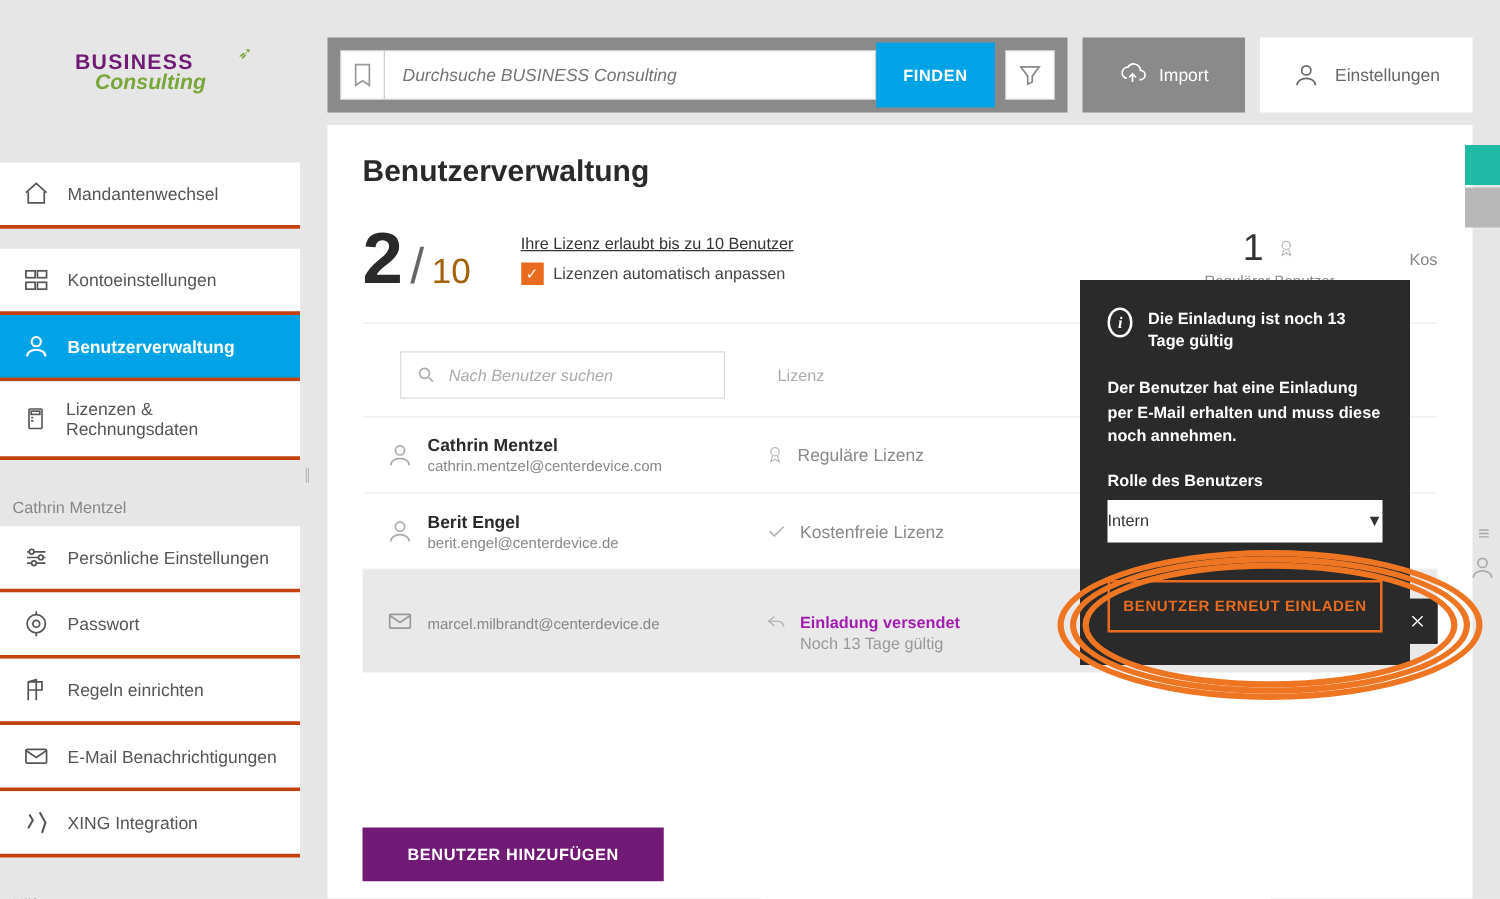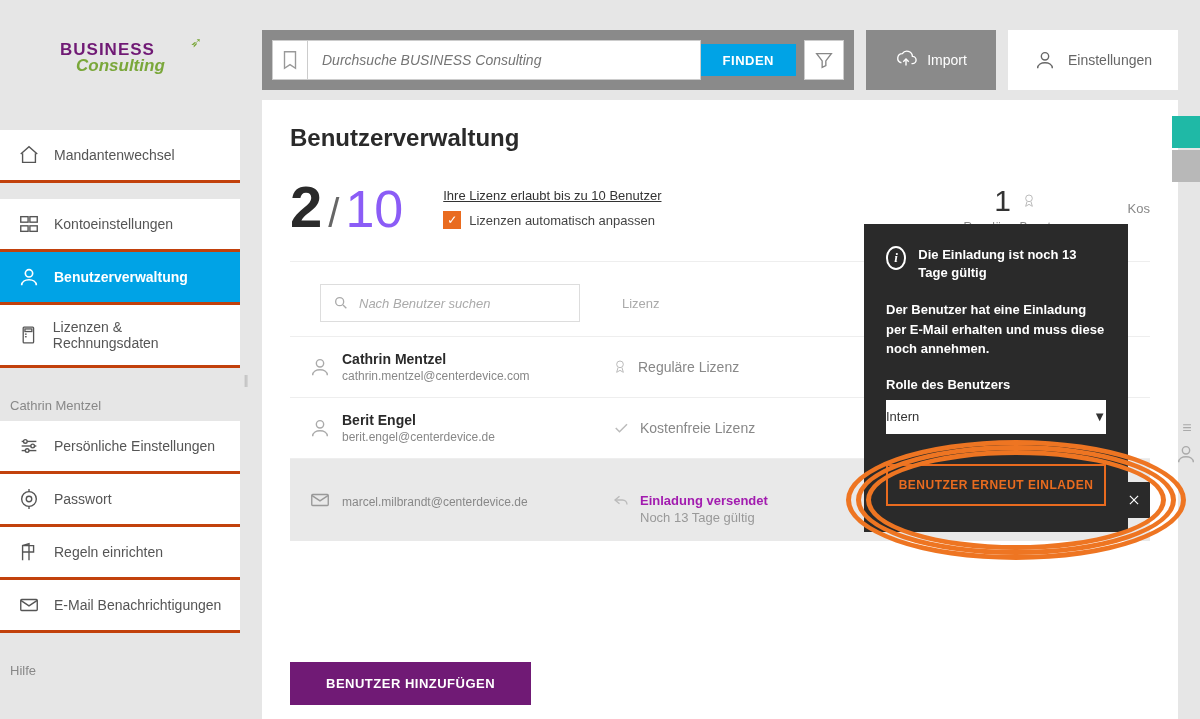--- a/index.html
+++ b/index.html
@@ -9,41 +9,41 @@
 .logo-area { position: absolute; left: 60px; top: 40px; width: 140px; }
 .logo-business { color: #701a75; font-weight: 700; font-size: 17px; letter-spacing: 1px; }
 .logo-consulting { color: #7aa73a; font-weight: 700; font-size: 17px; font-style: italic; margin-top: -4px; margin-left: 16px; }
 .logo-arrow { color: #7aa73a; position: absolute; top: -6px; right: -2px; font-size: 14px; }
 
 
 .topbar { position: absolute; left: 262px; top: 30px; right: 22px; height: 60px; display: flex; gap: 12px; }
 .search-block { flex: 1; background: #8a8a8a; display: flex; align-items: center; padding: 10px; }
 .bookmark-box { width: 36px; height: 40px; background: #fff; border: 1px solid #ccc; display: flex; align-items: center; justify-content: center; color: #999; }
 .search-input { flex: 1; height: 40px; border: 1px solid #ccc; border-left: none; padding: 0 14px; font-size: 14px; font-style: italic; color: #999; outline: none; }
-.find-btn { height: 32px; background: #00a3e6; color: #fff; border: none; padding: 0 22px; font-weight: 700; font-size: 13px; letter-spacing: 0.5px; cursor: pointer; }
+.find-btn { height: 52px; background: #00a3e6; color: #fff; border: none; padding: 0 22px; font-weight: 700; font-size: 13px; letter-spacing: 0.5px; cursor: pointer; }
 .filter-btn { width: 40px; height: 40px; background: #fff; border: 1px solid #ccc; margin-left: 8px; display: flex; align-items: center; justify-content: center; color: #888; cursor: pointer; }
 .import-block { width: 130px; background: #8a8a8a; display: flex; align-items: center; justify-content: center; gap: 10px; color: #fff; font-size: 14px; cursor: pointer; }
 .settings-block { width: 170px; background: #fff; display: flex; align-items: center; justify-content: center; gap: 12px; color: #666; font-size: 14px; cursor: pointer; }
 
 
 .sidebar { position: absolute; left: 0; top: 130px; width: 240px; }
 .side-card { background: #fff; display: flex; align-items: center; gap: 14px; padding: 14px 18px; border-bottom: 3px solid #c2410c; cursor: pointer; color: #555; font-size: 14px; }
 .side-card.active { background: #00a3e6; color: #fff; font-weight: 600; }
 .side-gap { height: 16px; }
 .side-label { color: #888; font-size: 13px; padding: 14px 10px 8px; }
 .side-handle { position: absolute; left: 240px; top: 360px; width: 12px; height: 40px; display: flex; align-items: center; justify-content: center; color: #aaa; font-size: 10px; }
 
 
 .main { position: absolute; left: 262px; right: 22px; top: 100px; bottom: 0; background: #fff; padding: 24px 28px 0; }
 .page-title { font-size: 24px; font-weight: 700; color: #2a2a2a; margin-bottom: 26px; }
 .lic-row { display: flex; align-items: center; gap: 40px; border-bottom: 1px solid #eee; padding-bottom: 22px; margin-bottom: 14px; }
 .lic-count { display: flex; align-items: baseline; gap: 6px; }
 .lic-big { font-size: 58px; font-weight: 700; color: #2a2a2a; line-height: 1; }
 .lic-slash { font-size: 40px; color: #666; }
-.lic-max { font-size: 52px; color: #8b5cf6; }
+.lic-max { font-size: 28px; color: #a16207; }
 .lic-text-block { font-size: 13px; color: #444; }
 .lic-link { text-decoration: underline; color: #333; }
 .lic-auto-row { display: flex; align-items: center; gap: 8px; margin-top: 8px; }
 .chk { width: 18px; height: 18px; background: #e96b1f; color: #fff; display: inline-flex; align-items: center; justify-content: center; font-size: 12px; }
 .reg-block { text-align: center; margin-left: auto; }
 .reg-row { display: flex; align-items:center; justify-content:center; gap:10px; }
 .reg-num { font-size: 30px; font-weight: 400; color: #333; }
 .reg-txt { font-size: 12px; color: #888; margin-top: 2px; }
 .kos-hint { font-size: 13px; color: #888; margin-left: 20px; }
 
@@ -195,20 +195,27 @@
       </svg>
     <span>Regeln einrichten</span>
   </div>
   <div class="side-card">
     <svg class="ico" viewBox="0 0 24 24" fill="none" stroke="currentColor" stroke-width="1.5">
         <rect x="3" y="6" width="18" height="12" rx="1"></rect>
         <path d="M3 7l9 6 9-6"></path>
       </svg>
     <span>E-Mail Benachrichtigungen</span>
   </div>
+  <div class="side-card">
+    <svg class="ico" viewBox="0 0 24 24" fill="none" stroke="currentColor" stroke-width="1.8">
+        <path d="M6 5l3 5-4 7"></path>
+        <path d="M15 3l5 9-3 9"></path>
+      </svg>
+    <span>XING Integration</span>
+  </div>
   <div class="side-gap"></div>
   <div class="side-label">Hilfe</div>
 
 </div>
 <div class="side-handle">║</div>
 
 <div class="main">
   <h1 class="page-title">Benutzerverwaltung</h1>
 
   <div class="lic-row">

